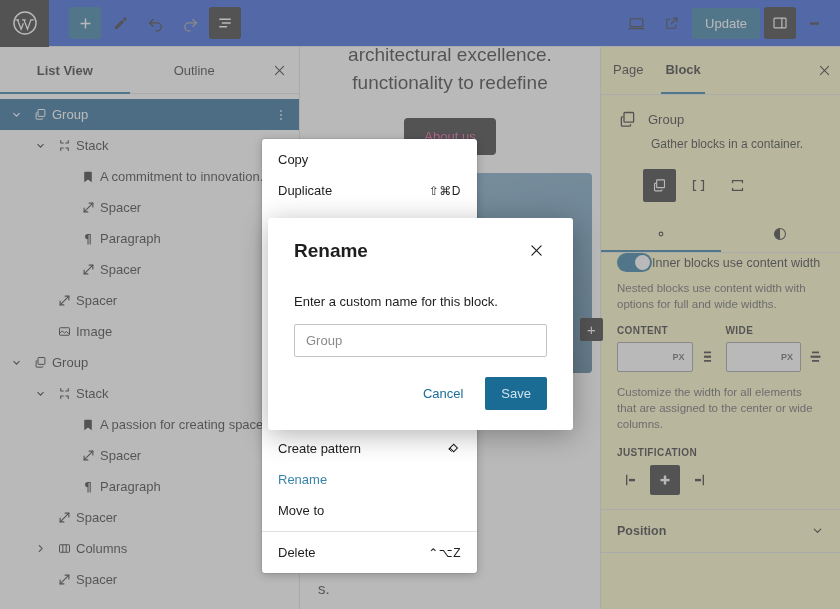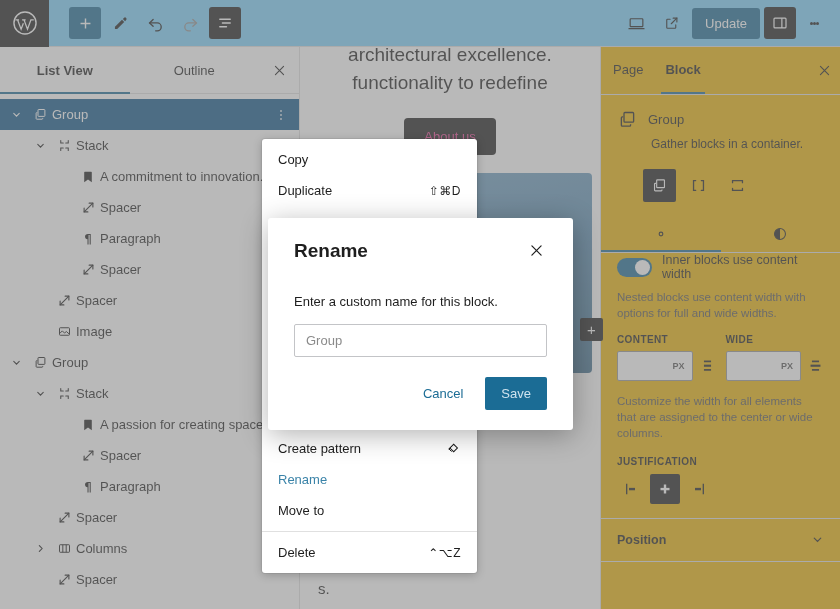--- a/index.html
+++ b/index.html
@@ -15,21 +15,21 @@
   .scrim {
     position: absolute; inset: 0;
     background: rgba(128,128,128,0.55);
     z-index: 50;
     pointer-events: none;
   }
 
   
   .topbar {
     position: absolute; top: 0; left: 0; width: 840px; height: 47px;
-    background: #7dd3fc; display: flex; align-items: center;
+    background: #1d4ed8; display: flex; align-items: center;
     border-bottom: 1px solid #e0e0e0; z-index: 5;
   }
   .wp-logo {
     width: 49px; height: 47px; background: #1e1e1e;
     display: flex; align-items: center; justify-content: center; flex: none;
   }
   .tb-left { display: flex; align-items: center; gap: 3px; padding-left: 20px; }
   .tb-right { margin-left: auto; display: flex; align-items: center; gap: 4px; padding-right: 12px; }
   .tbtn {
     width: 32px; height: 32px; border-radius: 2px; border: none; background: none;
@@ -119,21 +119,21 @@
   .inserter-plus {
     position: absolute; left: 580px; top: 318px; width: 23px; height: 23px;
     background: #1e1e1e; color: #fff; border-radius: 2px; z-index: 6;
     display: flex; align-items: center; justify-content: center; font-size: 15px;
     cursor: pointer;
   }
 
   
   .rsidebar {
     position: absolute; top: 47px; right: 0; width: 240px; height: 562px;
-    background: #eab308; border-left: 1px solid #e0e0e0; z-index: 4; overflow: hidden;
+    background: #fef9c3; border-left: 1px solid #e0e0e0; z-index: 4; overflow: hidden;
   }
   .rs-tabs { display: flex; align-items: center; height: 47px; padding-left: 12px; position: relative; }
   .rs-tab {
     font-size: 13px; color: #1e1e1e; line-height: 46px; margin-right: 22px;
     cursor: pointer; position: relative; height: 47px;
   }
   .rs-tab.active { font-weight: bold; }
   .rs-tab.active::after {
     content: ""; position: absolute; left: -4px; right: -4px; bottom: 0;
     height: 2px; background: #1b6c95;
@@ -161,21 +161,21 @@
   .rs-settab.active::after {
     content:""; position:absolute; left:0; right:0; bottom:0; height:2px; background:#1b6c95;
   }
 
   .panel-head {
     display: flex; align-items: center; padding: 14px 16px; cursor: pointer;
   }
   .panel-head .ph-title { font-size: 12.5px; font-weight: bold; color: #1e1e1e; }
   .panel-head .ph-chev { margin-left: auto; font-size: 10px; color: #1e1e1e; }
 
-  .toggle-row { display: flex; align-items: center; gap: 10px; padding: 0 16px 0 16px; }
+  .toggle-row { display: flex; align-items: center; padding: 0 16px 0 16px; }
   .toggle {
     width: 35px; height: 19px; border-radius: 10px; background: #1b6c95;
     position: relative; flex: none; cursor: pointer;
   }
   .toggle .knob {
     position: absolute; right: 2px; top: 2px; width: 15px; height: 15px;
     border-radius: 50%; background: #fff;
   }
   .toggle-label { font-size: 12.5px; color: #1e1e1e; }
   .helper {

